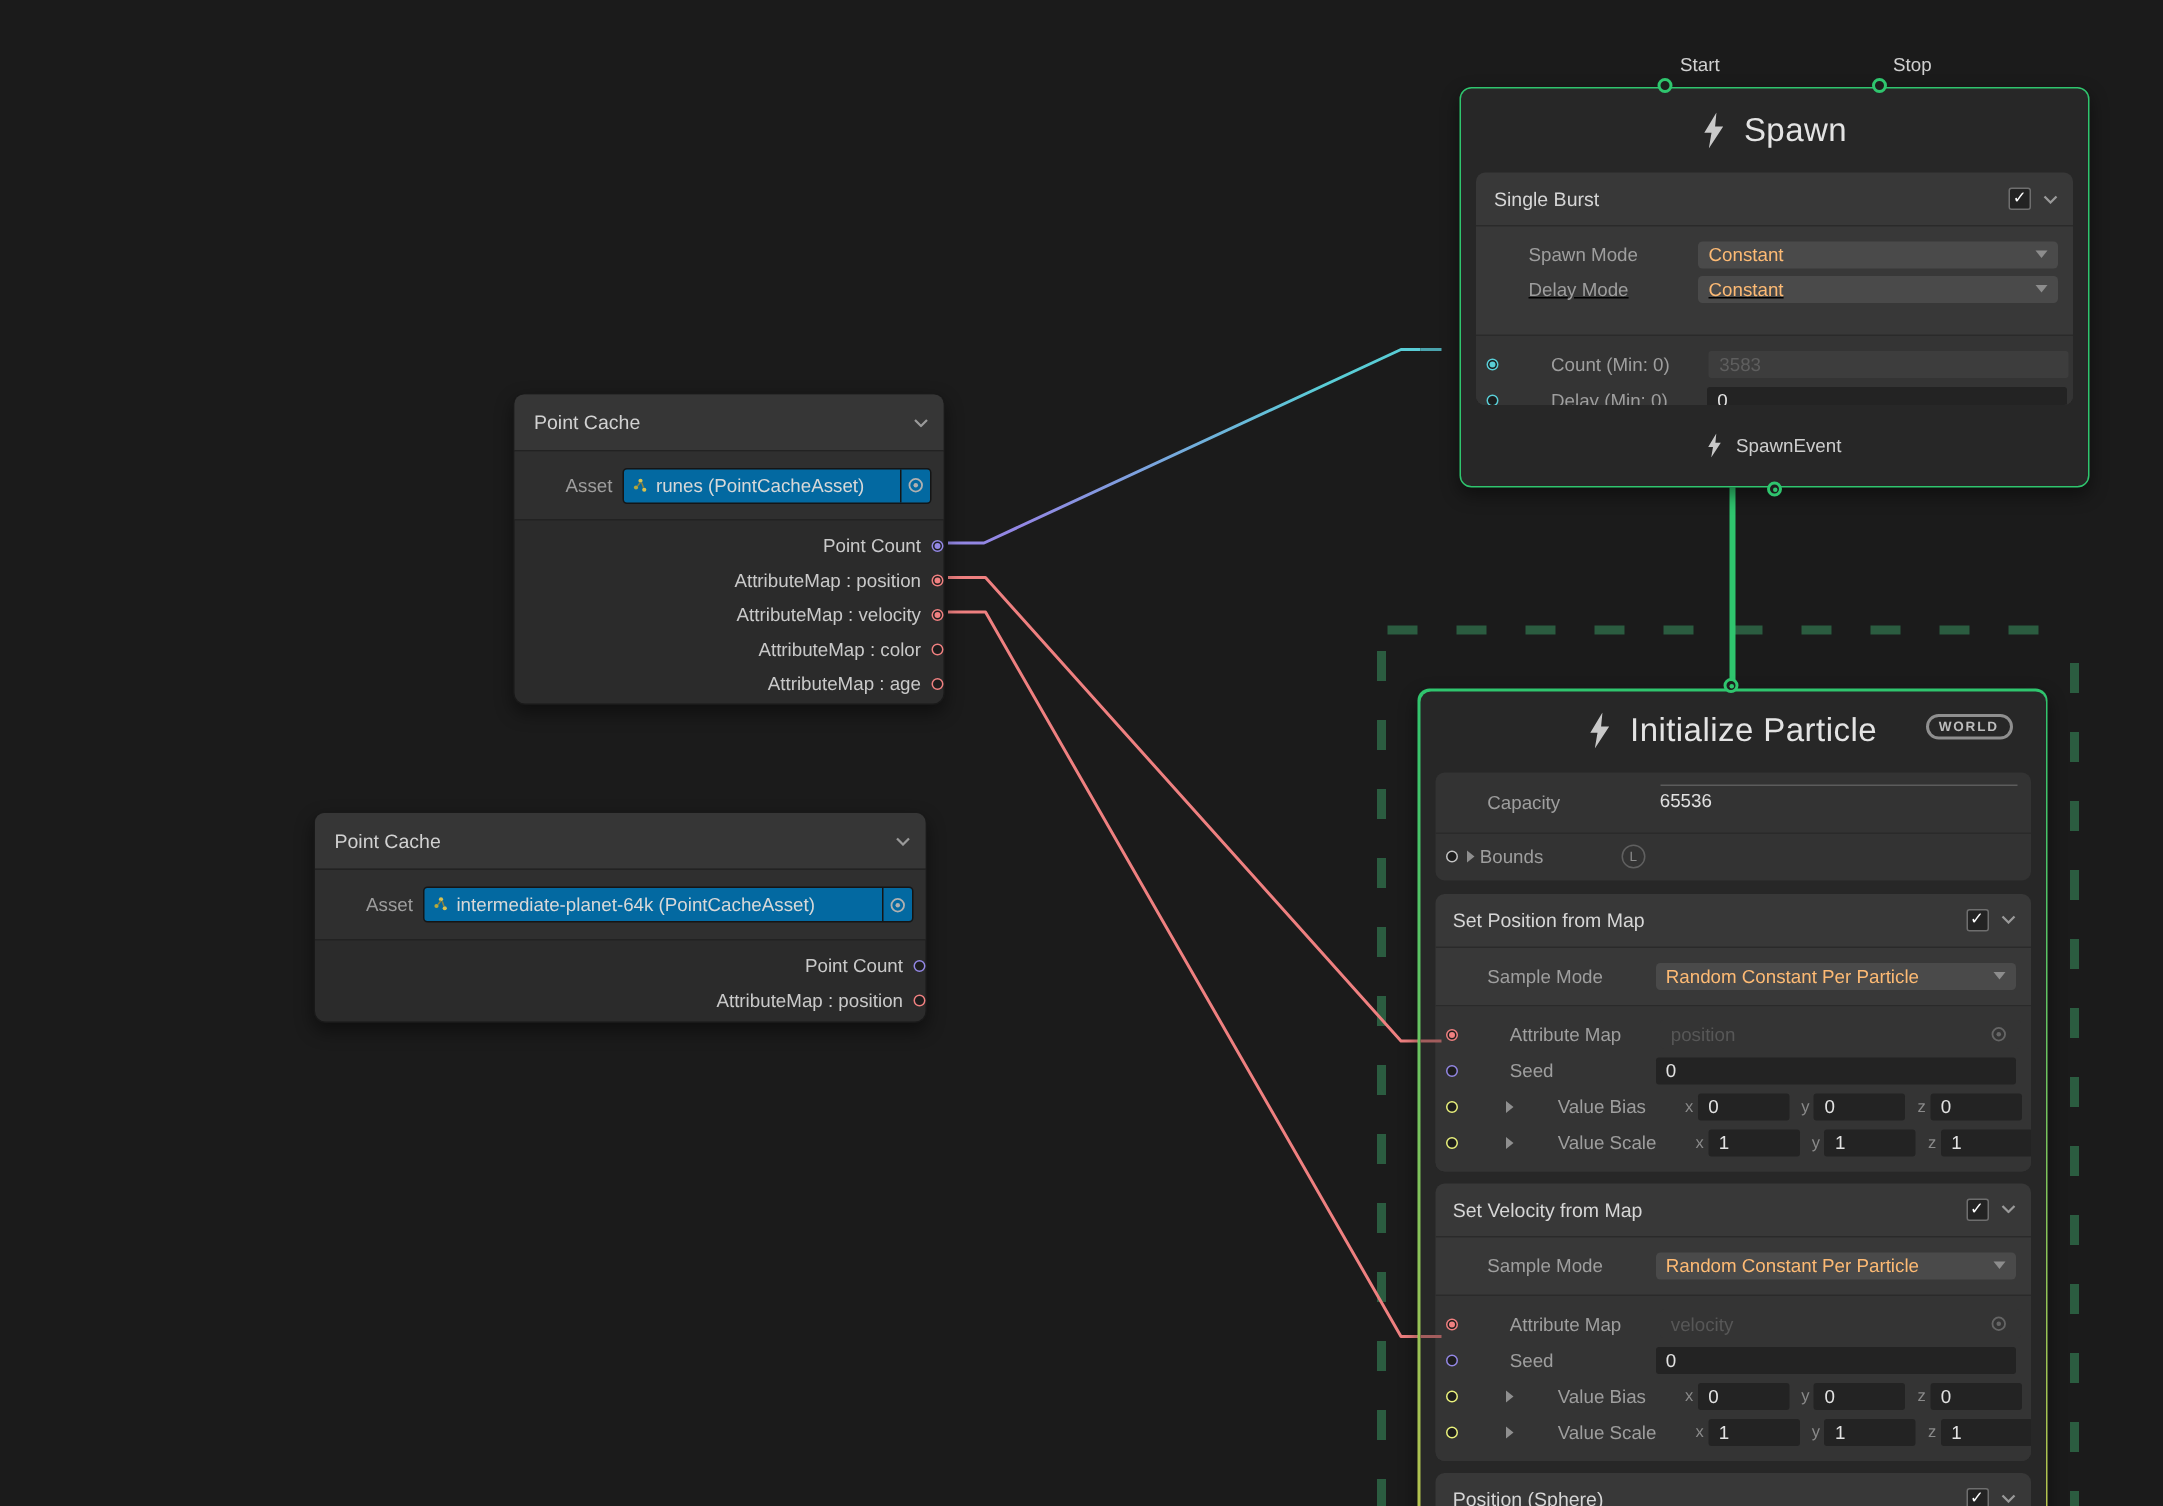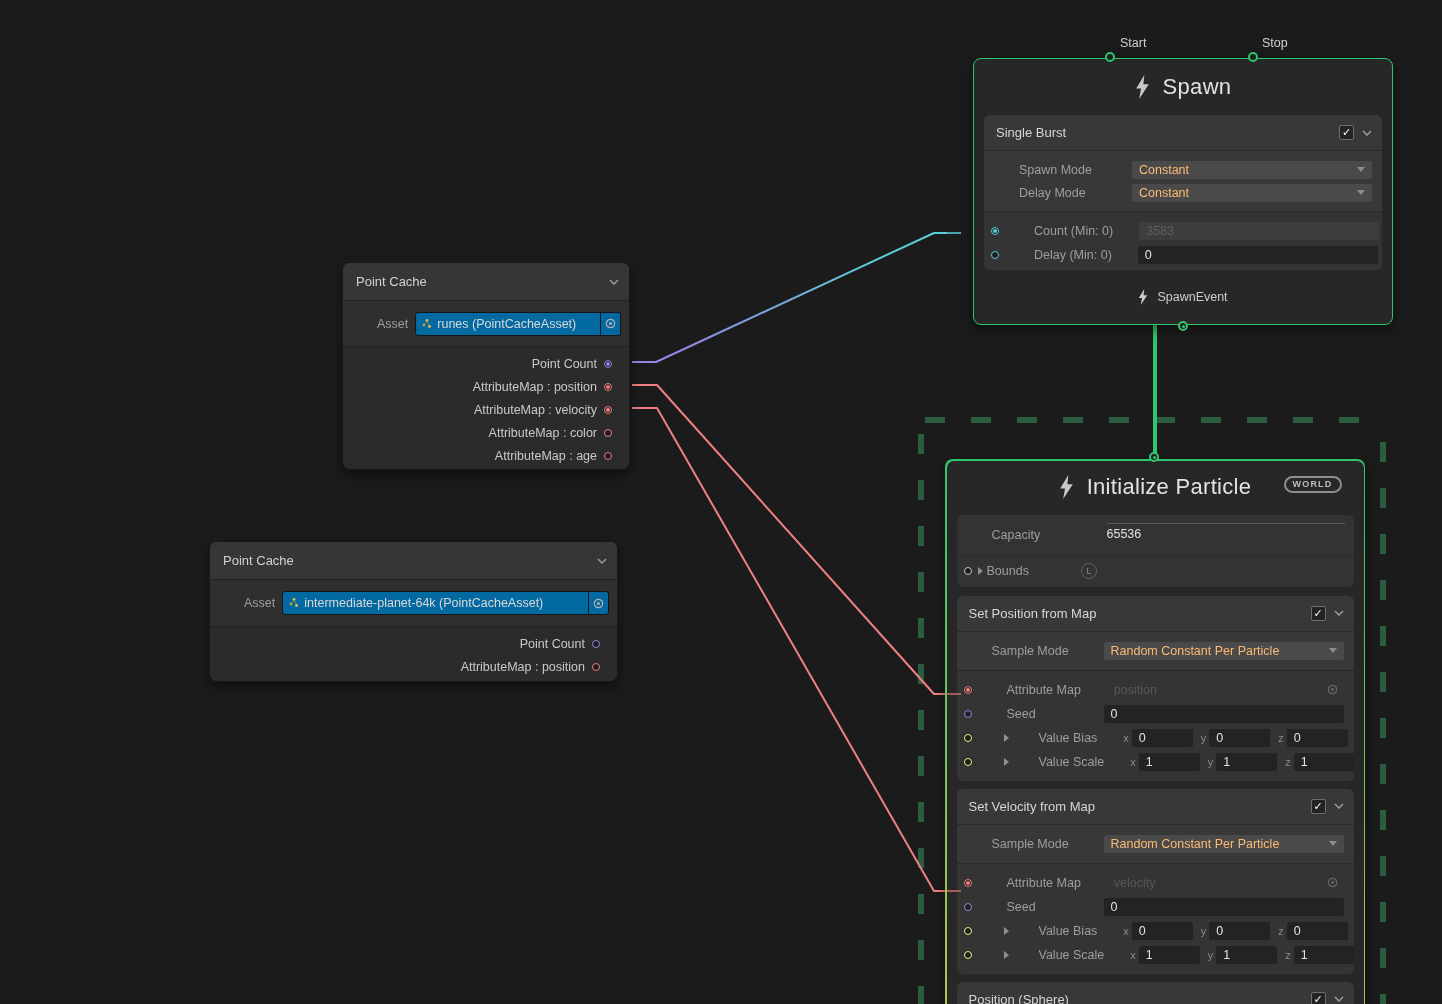--- a/index.html
+++ b/index.html
@@ -48,21 +48,21 @@
 
   
   .ctx-title-row { display:flex; align-items:center; justify-content:center; gap:13px; }
   .ctx-title { font-size:22px; color:#e3e3e3; letter-spacing:.3px; }
   .block { background:#383838; border-radius:6px; margin:0 10px; overflow:hidden; }
   .block-header { display:flex; align-items:center; height:35px; padding:0 10px 0 12px;
     font-size:13px; color:#d6d6d6; }
   .block-header .bh-title { flex:1; }
   .settings-sec { padding:8px 10px 8px 0; }
   .settings-row { display:flex; align-items:center; height:21px; margin-bottom:2px; }
-  .settings-row:last-child { margin-bottom:0; }
+  .settings-row:last-child { margin-bottom:12px;text-decoration:underline; }
   .settings-row .lbl { margin-left:35px; flex:1; }
   .ports-sec { padding:7px 10px 7px 0; background:#343434; }
   .port-row { display:flex; align-items:center; height:24px;gap:26px; }
   .port-row .port { margin-left:7px; }
   .port-row .lbl { margin-left:9px; flex:1; }
 
   .triple { width:240px; flex:none; display:flex; align-items:center; }
   .axis { font-size:11px; color:#8a8a8a; margin-right:3px; }
   .axis-field { width:61px; margin-right:8px; }
   .axis-field:last-child { margin-right:0; }
@@ -112,21 +112,21 @@
   .asset-row .lbl { margin-left:34px; }
   .obj-field { background:#0369a1; border:1px solid #151515; border-radius:3px; height:24px;
     display:flex; align-items:center; font-size:12.5px; color:#d8d8d8; flex:1;
     margin-left:7px; margin-right:8px; padding-left:5px; }
   .obj-field .txt { flex:1; white-space:nowrap; overflow:hidden; }
   .picker { flex:none; display:flex; align-items:center; justify-content:center; width:20px; height:22px;
     border-left:1px solid #151515; }
   .picker.dim { border-left:none; opacity:.4; }
   .outputs { padding-top:5px; }
   .out-row { display:flex; align-items:center; justify-content:flex-end; height:23px;
-    padding-right:17px; font-size:12.5px; color:#c9c9c9; gap:7px; }
+    padding-right:0; font-size:12.5px; color:#c9c9c9; gap:7px; }
 </style>
 </head>
 <body>
 
 <div class="canvas">
 
   <svg class="edge-layer" width="1442" height="1004" viewBox="0 0 1442 1004">
     <defs>
       <linearGradient id="grad-count" gradientUnits="userSpaceOnUse" x1="632" y1="362" x2="947" y2="233">
         <stop offset="0" style="stop-color:var(--port-purple)"></stop>

